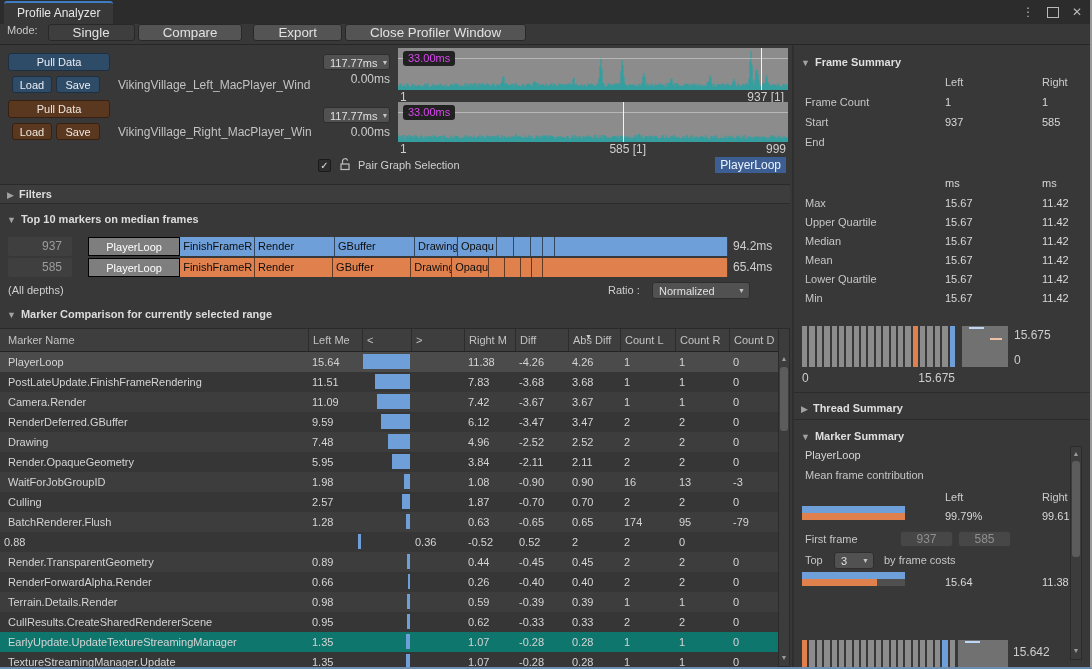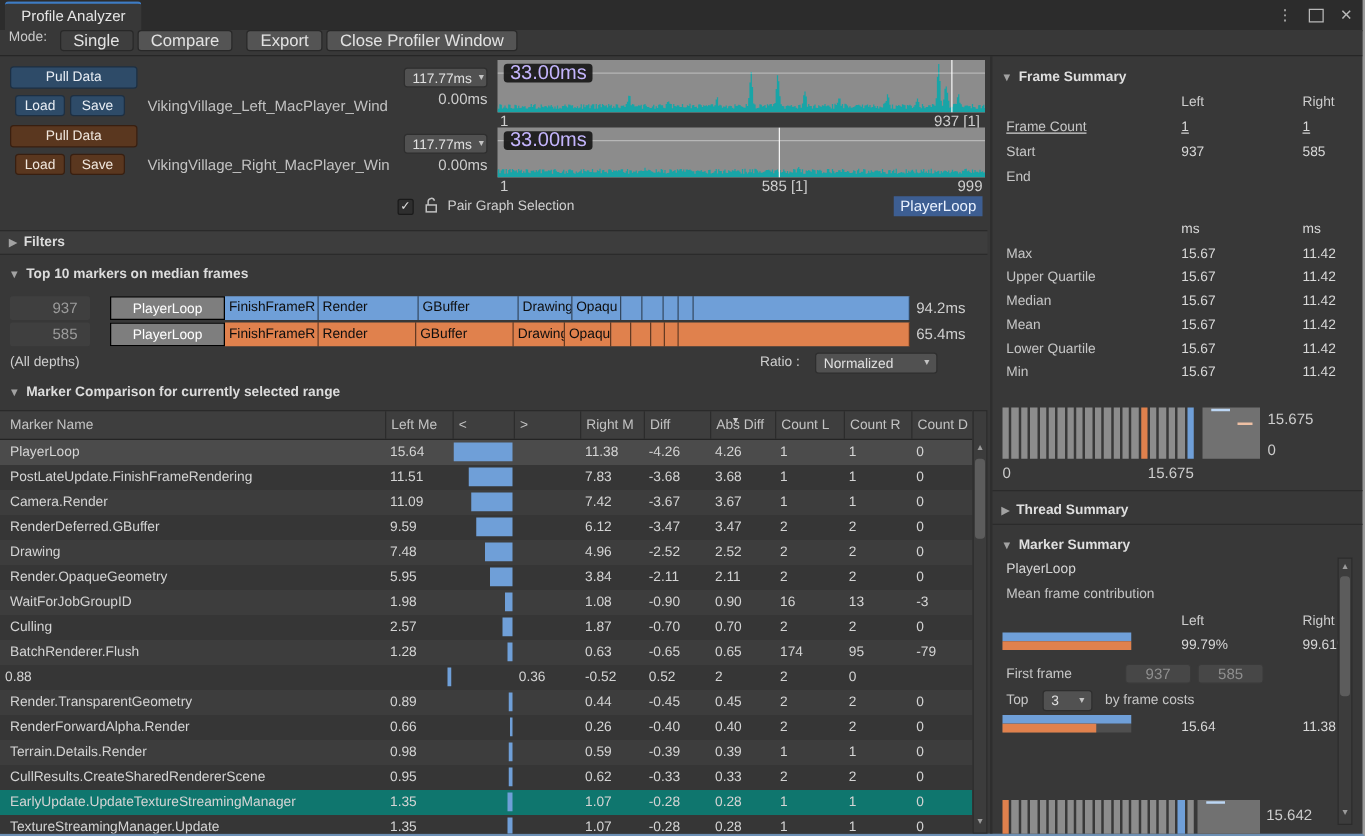--- a/index.html
+++ b/index.html
@@ -12,38 +12,38 @@
   .tab{position:absolute;left:4px;top:1px;height:21px;background:#383838;border-top:2px solid #3e7cc4;
     border-radius:3px 3px 0 0;padding:0 13px;line-height:20px;font-size:12px;color:#e6e6e6;}
   .winicons{position:absolute;right:8px;top:0;height:24px;display:flex;align-items:center;gap:13px;color:#b9b9b9;}
   .kebab{font-size:12px;letter-spacing:0;}
   .maxbox{width:10px;height:9px;border:1px solid #b9b9b9;display:inline-block;}
   .closex{font-size:12px;}
   
   .toolbar{position:absolute;left:0;top:24px;width:100%;height:21px;background:#383838;border-bottom:1px solid #262626;
     display:flex;padding-left:7px;box-sizing:border-box;}
   .tbtn{background:#545454;border:1px solid #282828;border-radius:3px;color:#e2e2e2;height:17px;line-height:15px;
-    padding:0 10px;margin-right:3px;box-sizing:border-box;}
+    padding:0 24px;margin-right:3px;box-sizing:border-box;}
   .tbtn.active{background:#3e3e3e;}
   .modelab{color:#c8c8c8;margin-right:10px;}
   
   .btn{border-radius:3px;text-align:center;box-sizing:border-box;color:#e9eef4;}
   .btn-blue{background:#2e4b68;border:1px solid #1d2f42;}
   .btn-orange{background:#5a371f;border:1px solid #381f10;color:#f0e7de;}
   .dd{background:#515151;border:1px solid #2e2e2e;border-radius:3px;color:#e0e0e0;line-height:14px;
     padding:1px 4px 0 6px;box-sizing:border-box;display:flex;justify-content:space-between;align-items:center;}
   .dda{font-size:7px;color:#c4c4c4;margin-left:4px;}
   .fname{color:#c2c2c2;font-size:12px;white-space:nowrap;overflow:hidden;}
   .mslab{color:#cdcdcd;font-size:12px;text-align:right;}
   
   .graph{position:absolute;background:#8c8c8c;overflow:hidden;}
   .graph svg{position:absolute;left:0;bottom:0;}
   .thline{position:absolute;left:0;top:10px;width:100%;height:1px;background:rgba(235,235,235,0.45);}
   .badge{position:absolute;left:5px;top:3px;background:rgba(24,24,24,0.92);border-radius:3px;padding:0 5px;
-    color:#c4b5fd;line-height:15px;font-size:16px;}
+    color:#d946ef;line-height:15px;font-size:11px;}
   .selline{position:absolute;top:0;bottom:0;width:1px;background:rgba(255,255,255,0.9);}
   .gaxis{position:absolute;color:#cfcfcf;font-size:12px;height:13px;line-height:13px;}
   
   .sect{position:absolute;background:#3d3d3d;border-top:1px solid #2a2a2a;border-bottom:1px solid #2b2b2b;
     font-weight:bold;color:#dcdcdc;line-height:19px;height:20px;box-sizing:border-box;}
   .tri{color:#a2a2a2;font-size:9px;margin:0 5px 0 7px;font-weight:normal;display:inline-block;}
   
   .cb{position:absolute;width:13px;height:13px;background:#2e2e2e;border:1px solid #1a1a1a;border-radius:2px;
     color:#e0e0e0;font-size:10px;line-height:12px;text-align:center;box-sizing:border-box;}
   .chip{position:absolute;background:#3d5e92;color:#eaf2ff;padding:0 5px;line-height:16px;font-size:12px;}
@@ -466,21 +466,21 @@
   <div class="rhead" style="top:52px;">
     <span class="tri">▼</span><span>Frame Summary</span>
   </div>
   <div class="r-row" style="top:73px;">
     <div class="lab"></div>
     <div class="hd">Left</div>
     <div class="hd">Right</div>
     <div class="hd">Diff</div>
   </div>
   <div id="fs-info">
-      <div class="r-row" style="top:93px;text-decoration:underline;">
+      <div class="r-row" style="top:93px;">
         <div class="lab">Frame Count</div>
         <div class="val">1</div>
         <div class="val">1</div>
         <div class="val">0</div>
       </div>
       <div class="r-row" style="top:113px;">
         <div class="lab">Start</div>
         <div class="val">937</div>
         <div class="val">585</div>
         <div class="val"></div>

